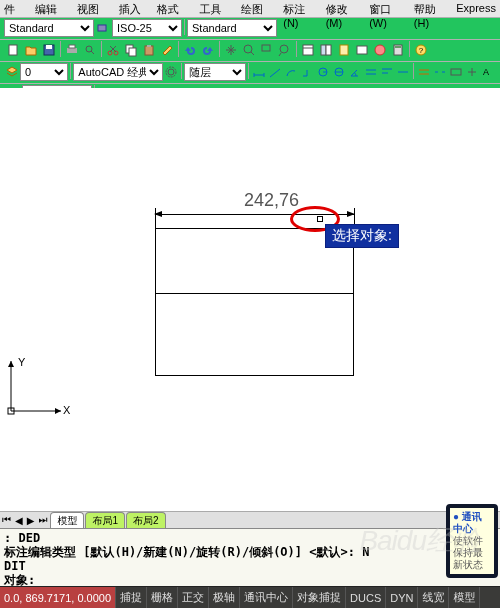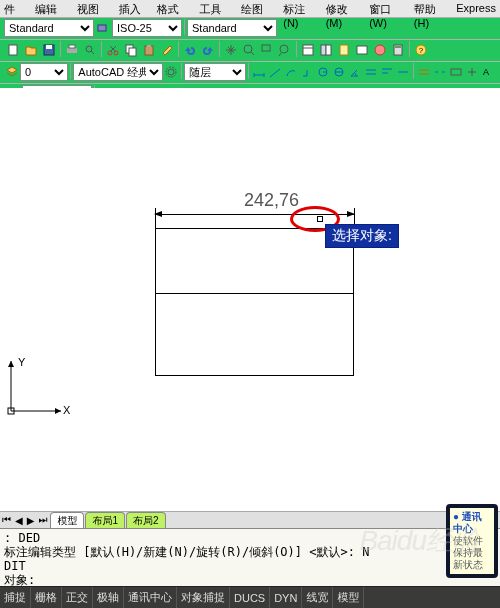--- a/index.html
+++ b/index.html
@@ -31,21 +31,21 @@
   .pick-box { position:absolute; width:6px; height:6px; border:1px solid #000; }
   
   .ucs-icon { position:absolute; left:6px; bottom:100px; }
   .ucs-icon svg { overflow:visible; }
   
   .tabs-row { position:absolute; left:0; right:0; bottom:80px; height:17px; background:#e0e0e0; border-top:1px solid #aaa; display:flex; align-items:center; font-size:10px; }
   .tab-arrow { padding:0 2px; cursor:pointer; }
   .tab { background:#bef264; border:1px solid #888; border-bottom:none; border-top-left-radius:4px; border-top-right-radius:4px; padding:1px 6px; margin-left:1px; cursor:pointer; }
   
   .cmd-area { position:absolute; left:0; right:0; bottom:22px; height:58px; background:#f8f8f0; border-top:1px solid #888; padding:2px 4px; font-family:SimSun,monospace; font-size:12px; line-height:14px; overflow:hidden; }
-  .cmd-line { white-space:nowrap; }
+  .cmd-line { white-space:nowrap;font-weight:bold; }
   
   .statusbar { position:absolute; left:0; right:0; bottom:0; height:22px; background:#3a3a38; color:#ddd; display:flex; align-items:center; font-size:11px; border-top:1px solid #222; }
   .sb-coord { padding:0 4px; border-right:1px solid #555; color:#a03030; background:#b84040; color:white; height:22px; display:flex; align-items:center; }
   .sb-btn { padding:0 4px; border-right:1px solid #555; cursor:pointer; height:22px; display:flex; align-items:center; }
   
   .balloon { position:absolute; right:2px; bottom:30px; width:52px; background:#ffffe0; border:4px solid #0f172a; border-radius:4px; padding:3px; font-size:10px; line-height:12px; color:#555; }
   .balloon-title { color:#2050c0; font-weight:bold; }
   .watermark { position:absolute; right:20px; bottom:48px; font-size:28px; color:rgba(200,200,200,.35); font-style:italic; letter-spacing:-1px; pointer-events:none; }
 </style>
 </head>
@@ -409,20 +409,21 @@
 </div>
 
 <div class="cmd-area">
   <div class="cmd-line">: DED</div>
   <div class="cmd-line">标注编辑类型 [默认(H)/新建(N)/旋转(R)/倾斜(O)] &lt;默认&gt;: N</div>
   <div class="cmd-line">DIT</div>
   <div class="cmd-line">对象:</div>
 </div>
 
 <div class="statusbar">
+  <div class="sb-coord">0.0, 869.7171, 0.0000</div>
   <div class="sb-btn">捕捉</div>
   <div class="sb-btn">栅格</div>
   <div class="sb-btn">正交</div>
   <div class="sb-btn">极轴</div>
   <div class="sb-btn">通讯中心</div>
   <div class="sb-btn">对象捕捉</div>
   <div class="sb-btn">DUCS</div>
   <div class="sb-btn">DYN</div>
   <div class="sb-btn">线宽</div>
   <div class="sb-btn">模型</div>

